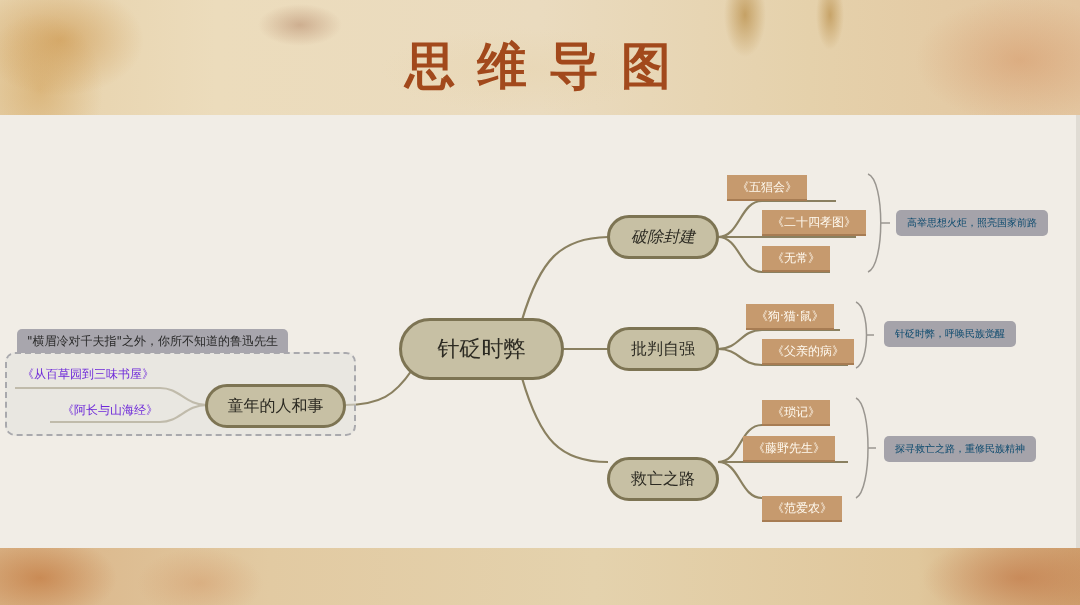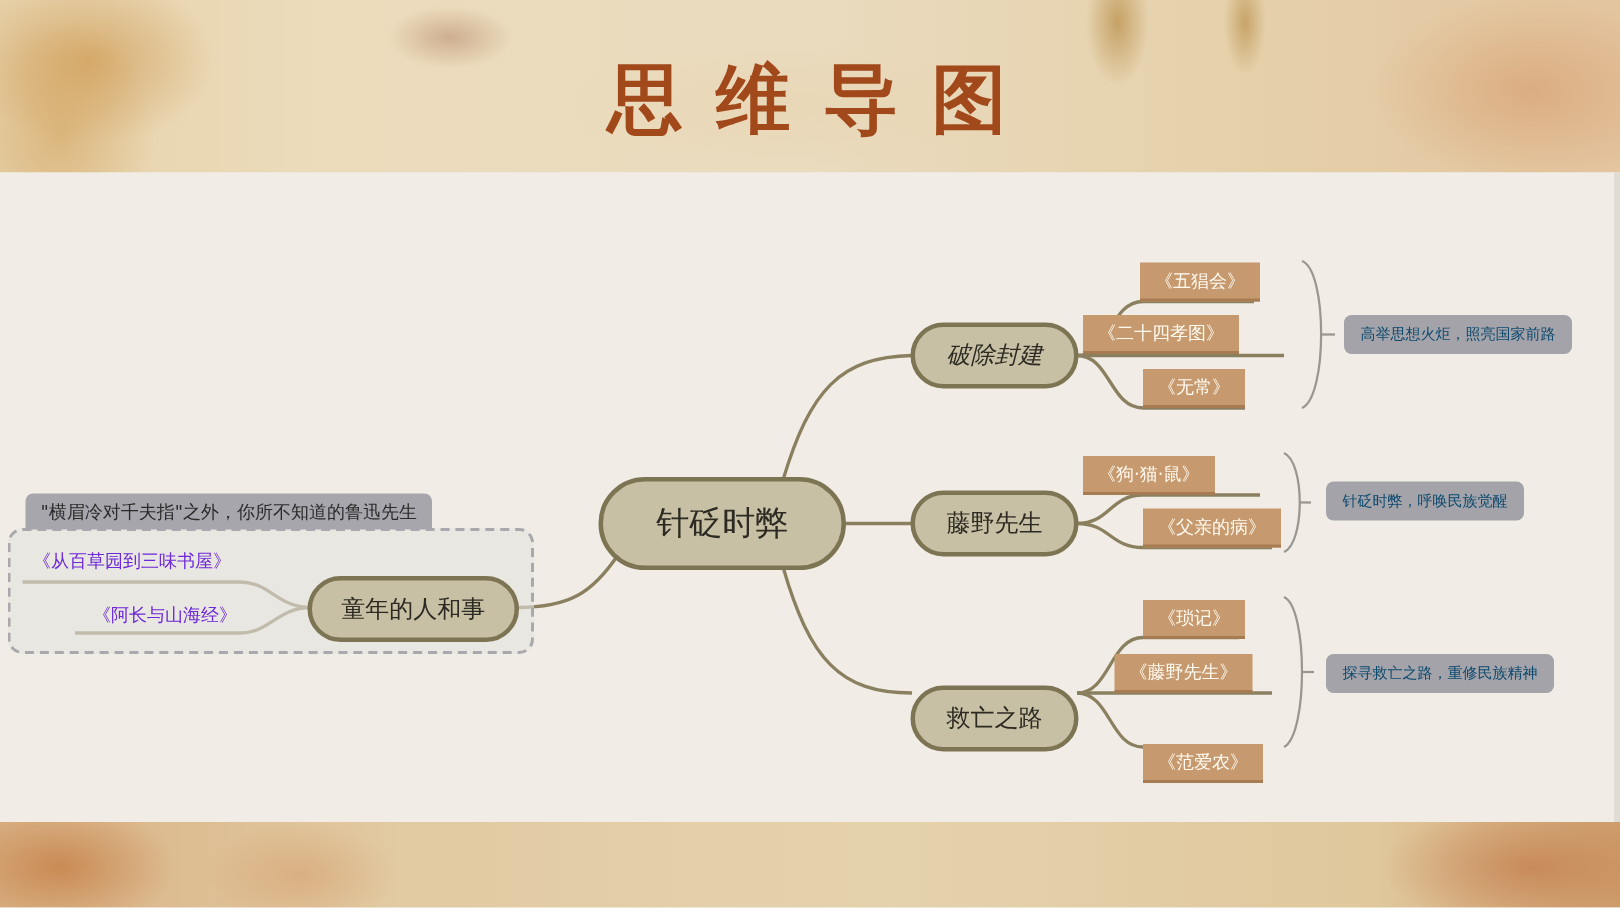--- a/index.html
+++ b/index.html
@@ -114,27 +114,27 @@
 
 <div class="boundary"></div>
 <div class="boundary-label">"横眉冷对千夫指"之外，你所不知道的鲁迅先生</div>
 <div class="plain-leaf" style="left:22px; top:366px;">《从百草园到三味书屋》</div>
 <div class="plain-leaf" style="left:62px; top:402px;">《阿长与山海经》</div>
 <div class="node topic" style="left:205px; top:384px; width:141px; height:44px;">童年的人和事</div>
 
 <div class="node root">针砭时弊</div>
 
 <div class="node topic" style="left:607px; top:215px;font-style:italic;">破除封建</div>
-<div class="leaf" style="left:760px; top:175px;">《五猖会》</div>
-<div class="leaf" style="left:722px; top:210px;">《二十四孝图》</div>
+<div class="leaf" style="left:727px; top:175px;">《五猖会》</div>
+<div class="leaf" style="left:762px; top:210px;">《二十四孝图》</div>
 <div class="leaf" style="left:762px; top:246px;">《无常》</div>
 <div class="summary" style="left:896px; top:210px;">高举思想火炬，照亮国家前路</div>
 
-<div class="node topic" style="left:607px; top:327px;">藤野先生</div>
-<div class="leaf" style="left:722px; top:304px;">《狗·猫·鼠》</div>
+<div class="node topic" style="left:607px; top:327px;">批判自强</div>
+<div class="leaf" style="left:746px; top:304px;">《狗·猫·鼠》</div>
 <div class="leaf" style="left:762px; top:339px;">《父亲的病》</div>
 <div class="summary" style="left:884px; top:321px;">针砭时弊，呼唤民族觉醒</div>
 
 <div class="node topic" style="left:607px; top:440px;margin-top:17px;">救亡之路</div>
 <div class="leaf" style="left:762px; top:400px;">《琐记》</div>
 <div class="leaf" style="left:743px; top:436px;font-family:Liberation Mono, monospace;">《藤野先生》</div>
 <div class="leaf" style="left:762px; top:496px;">《范爱农》</div>
 <div class="summary" style="left:884px; top:436px;">探寻救亡之路，重修民族精神</div>
 
 <div class="band band-bottom"></div>

